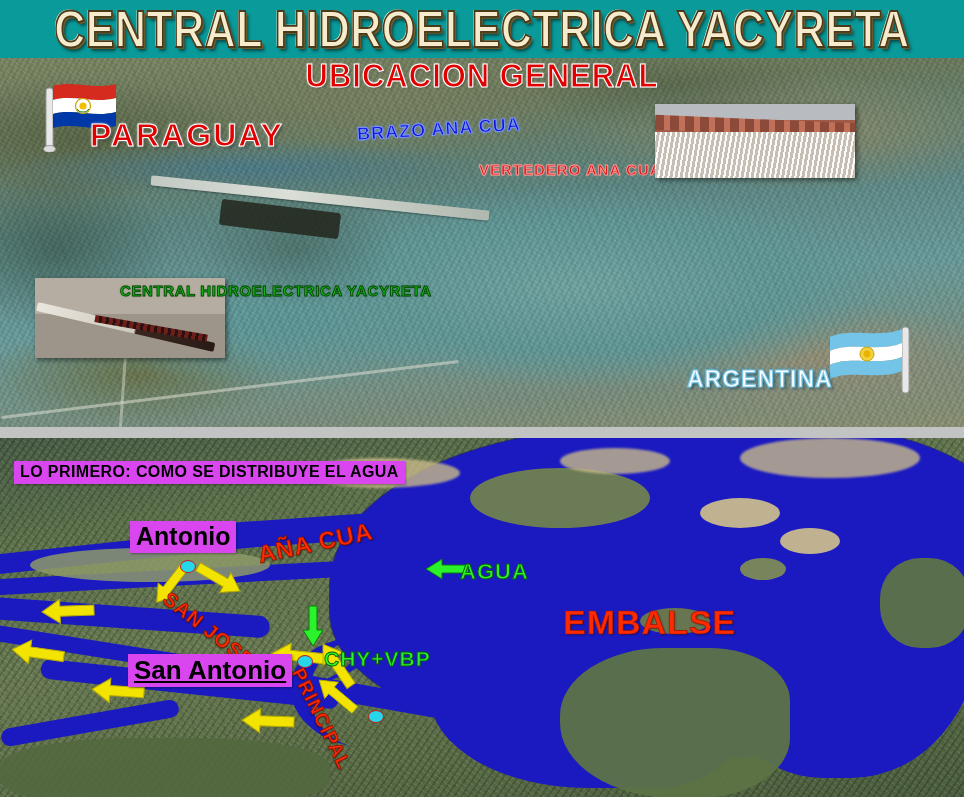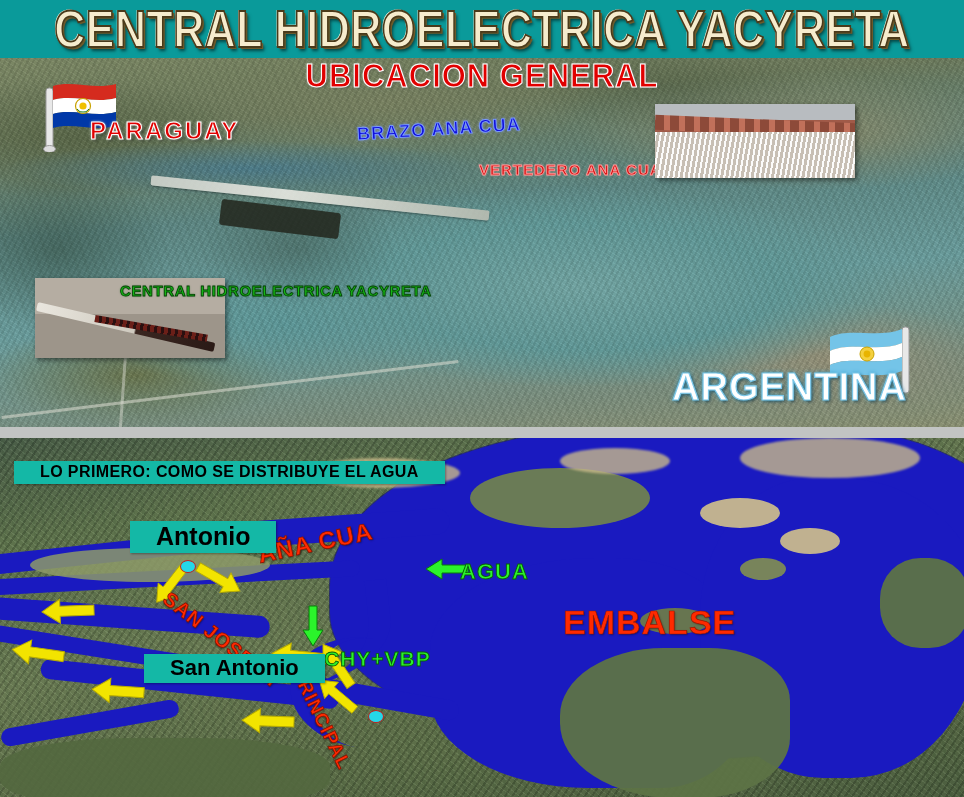--- a/index.html
+++ b/index.html
@@ -141,26 +141,26 @@
   
   .lbl{position:absolute;white-space:nowrap;font-weight:bold;line-height:1;}
 
   .lbl-ubicacion{
     left:0;top:60px;width:964px;text-align:center;font-size:31px;letter-spacing:1px;
     color:#e10000;-webkit-text-stroke:1px #ffffff;
     text-shadow:0 0 2px #fff,1px 1px 2px rgba(0,0,0,.5);
     transform:scaleY(1.05);
   }
   .lbl-paraguay{
-    left:90px;top:119px;font-size:24px;letter-spacing:2px;
+    left:90px;top:119px;font-size:32px;letter-spacing:2px;
     color:#e10000;-webkit-text-stroke:1px #ffffff;
     text-shadow:0 0 3px rgba(255,255,255,.95),2px 2px 3px rgba(0,0,0,.45);
   }
   .lbl-argentina{
-    left:672px;top:368px;font-size:38px;letter-spacing:1px;
+    left:687px;top:368px;font-size:23px;letter-spacing:1px;
     color:#ffffff;-webkit-text-stroke:1.2px #7cc7e8;
     text-shadow:0 0 4px #2f9fd0,2px 2px 3px rgba(0,0,0,.5);
   }
   .lbl-brazo{
     left:357px;top:120px;font-size:18px;letter-spacing:1px;
     color:#1111dd;-webkit-text-stroke:.9px #7a9cff;
     text-shadow:0 0 3px rgba(120,150,255,.95);
     transform:rotate(-3.5deg);
   }
   .lbl-vertedero{
@@ -168,27 +168,27 @@
     color:#d81212;-webkit-text-stroke:.8px #ff9a9a;
     text-shadow:0 0 2px rgba(255,160,160,.9);
   }
   .lbl-central{
     left:120px;top:283px;font-size:15px;letter-spacing:.6px;
     color:#14b514;-webkit-text-stroke:.8px #063d06;
     text-shadow:0 0 2px rgba(0,90,0,.8);
   }
 
   .whitebox{
-    position:absolute;background:#14b8a6;color:#000;font-weight:bold;
-    padding:3px 26px 4px;white-space:nowrap;line-height:1;
+    position:absolute;background:#d946ef;color:#000;font-weight:bold;
+    padding:3px 6px 4px;white-space:nowrap;line-height:1;
     box-shadow:1px 1px 2px rgba(0,0,0,.35);
   }
   #lbl-loprimero{left:14px;top:461px;font-size:16px;letter-spacing:.4px;}
   #lbl-ayolas{left:130px;top:521px;font-size:25px;}
-  #lbl-sanantonio{left:144px;top:654px;font-size:22px;}
+  #lbl-sanantonio{left:128px;top:654px;font-size:26px;text-decoration:underline;}
   #lbl-ituzaingo{left:348px;top:722px;font-size:25px;}
 
   .lbl-anacua{
     left:257px;top:531px;font-size:24px;letter-spacing:1px;
     color:#ff2a00;-webkit-text-stroke:.8px #8a1200;
     text-shadow:1px 1px 2px rgba(0,0,0,.45);
     transform:rotate(-12deg);
   }
   .lbl-sanjose{
     left:172px;top:588px;font-size:20px;letter-spacing:1px;

